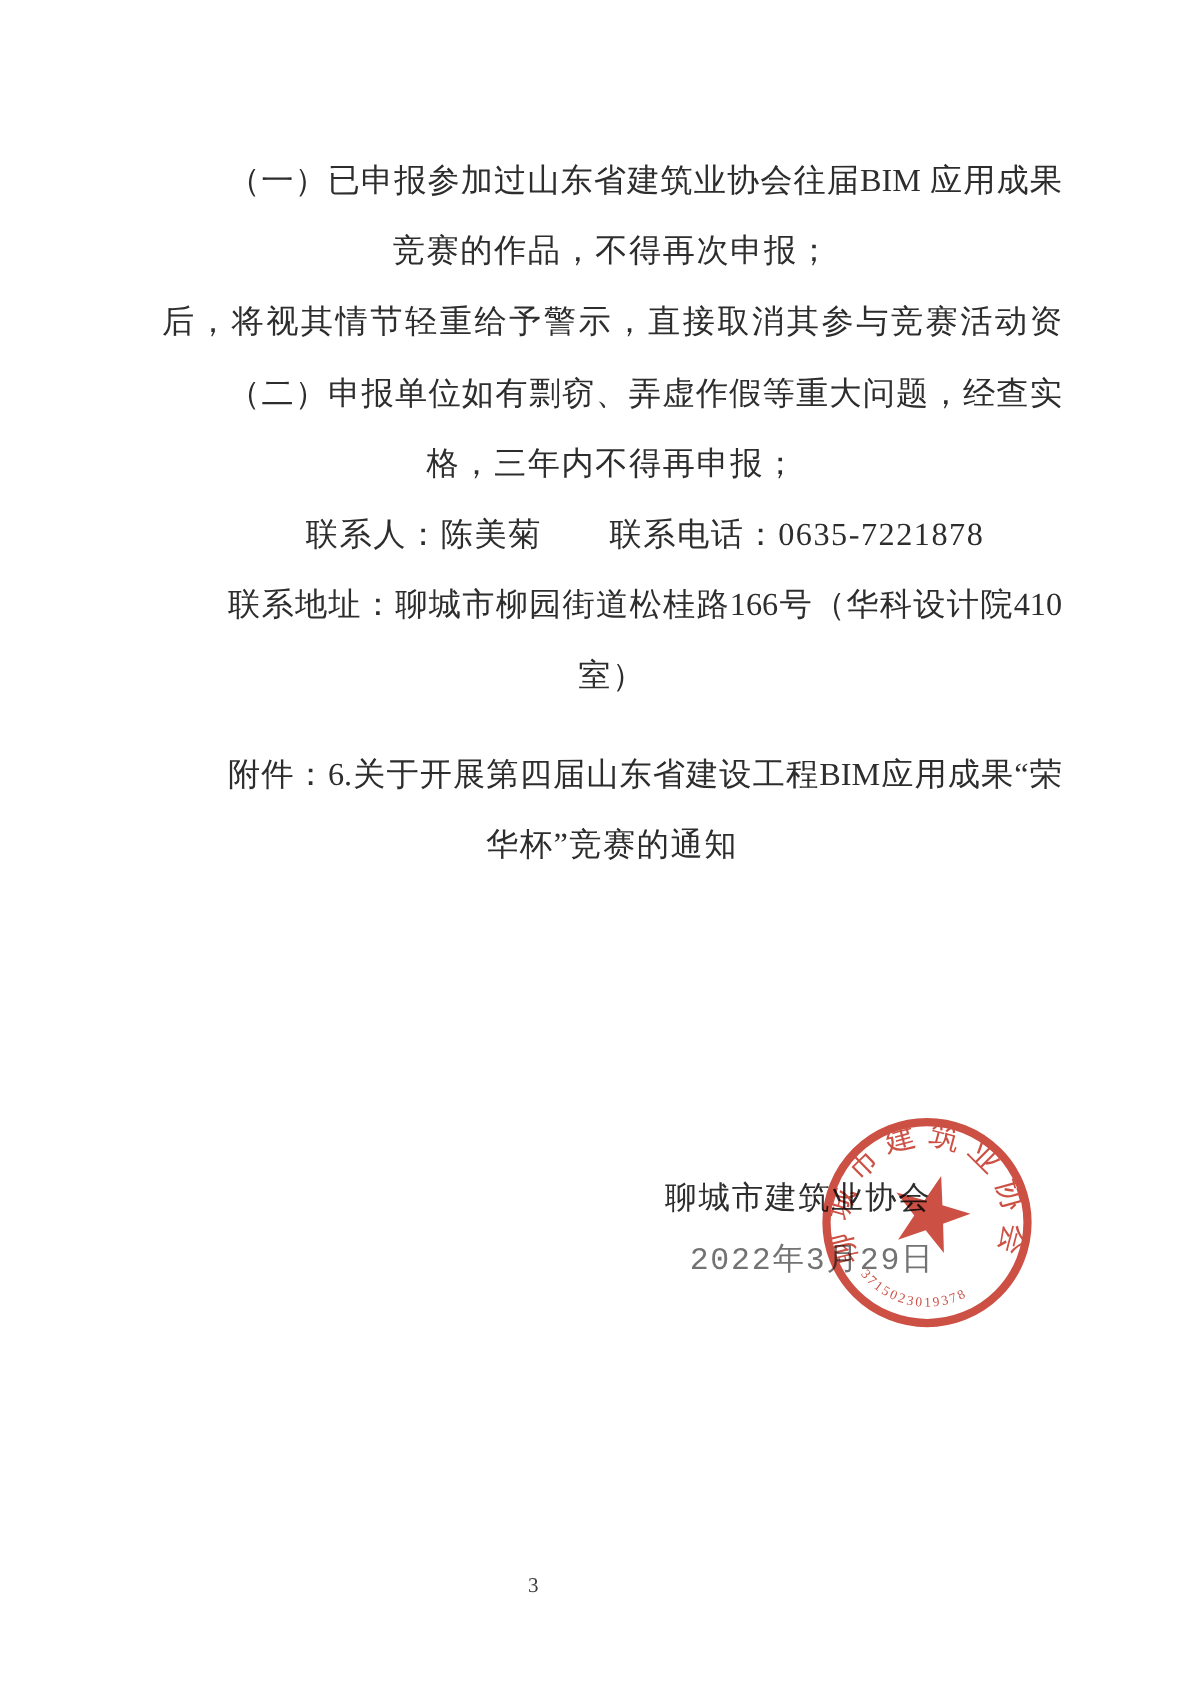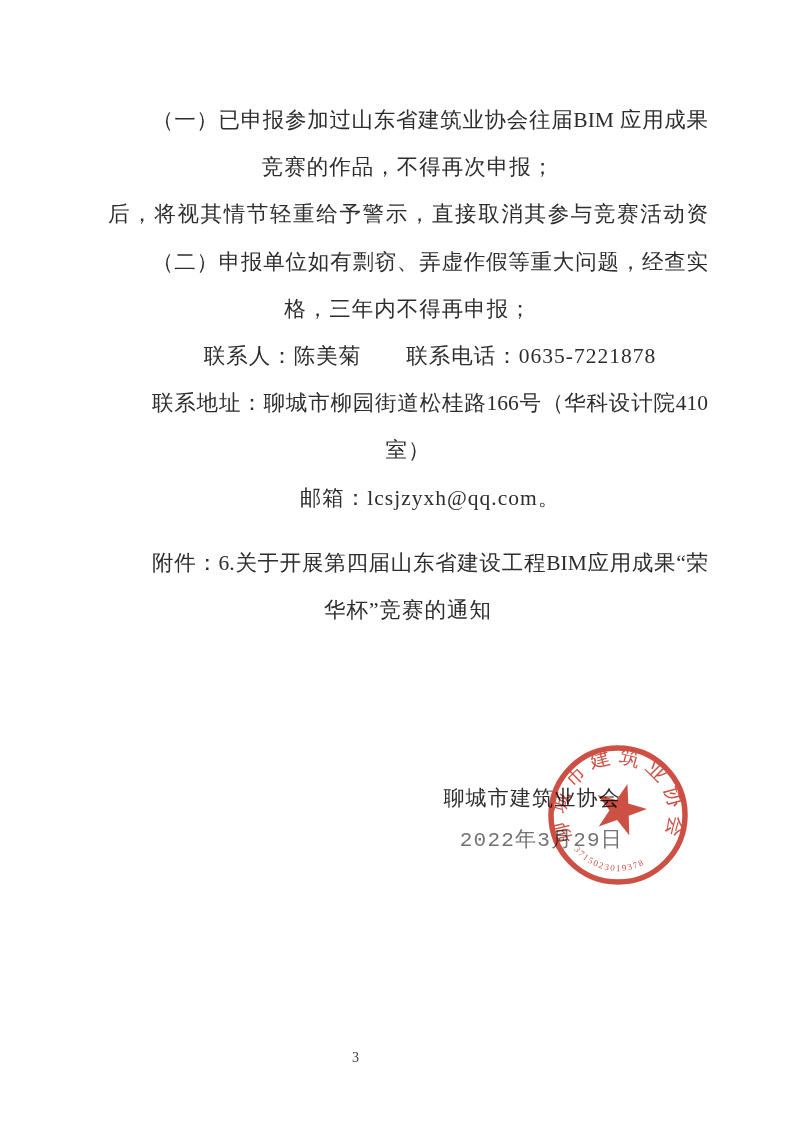--- a/index.html
+++ b/index.html
@@ -85,21 +85,20 @@
 
   <div class="content">
     <div class="line indent fill">（一）已申报参加过山东省建筑业协会往届BIM 应用成果</div>
     <div class="line">竞赛的作品，不得再次申报；</div>
     <div class="line fill">后，将视其情节轻重给予警示，直接取消其参与竞赛活动资</div>
     <div class="line indent fill">（二）申报单位如有剽窃、弄虚作假等重大问题，经查实</div>
     <div class="line">格，三年内不得再申报；</div>
     <div class="line indent">联系人：陈美菊　　联系电话：0635-7221878</div>
     <div class="line indent fill">联系地址：聊城市柳园街道松桂路166号（华科设计院410</div>
     <div class="line">室）</div>
-    <div class="line indent">邮箱：lcsjzyxh@qq.com。</div>
     <div class="line indent fill gap-before">附件：6.关于开展第四届山东省建设工程BIM应用成果“荣</div>
     <div class="line">华杯”竞赛的通知</div>
   </div>
 
   <div class="signature-org">聊城市建筑业协会</div>
   <div class="signature-date">2022年3月29日</div>
 
   <svg class="seal" viewBox="0 0 166 170" xmlns="http://www.w3.org/2000/svg">
     <defs>
       <path id="sealRingPath" d="M 35,106 A 52,52 0 1 1 125,106" fill="none"></path>

